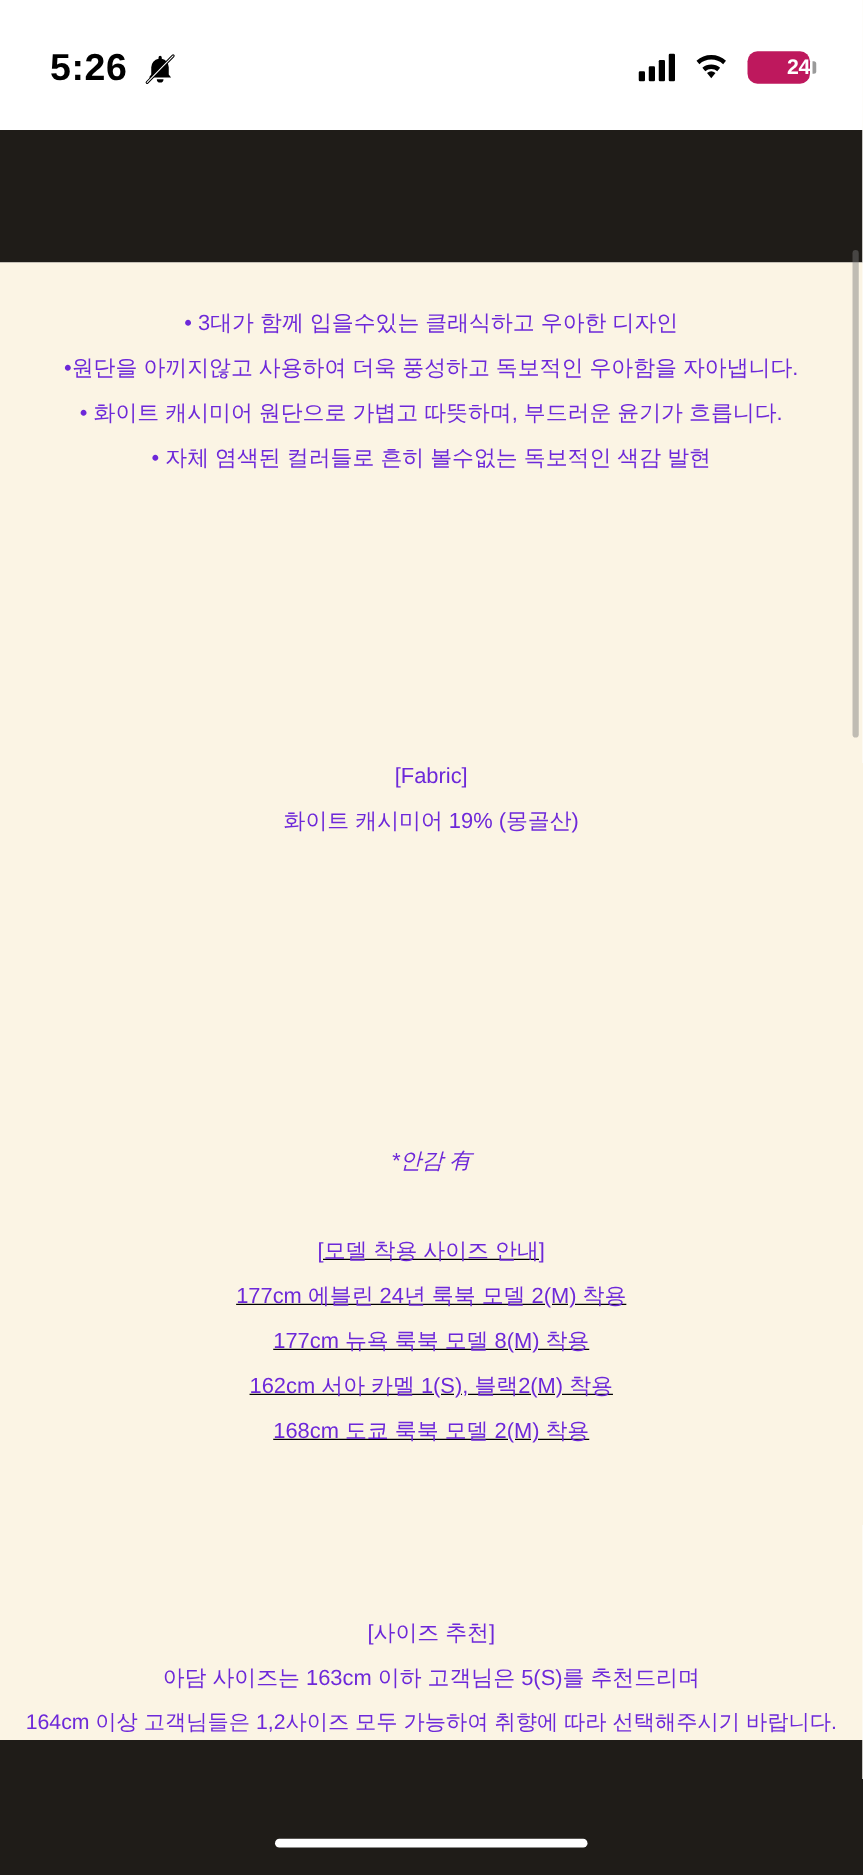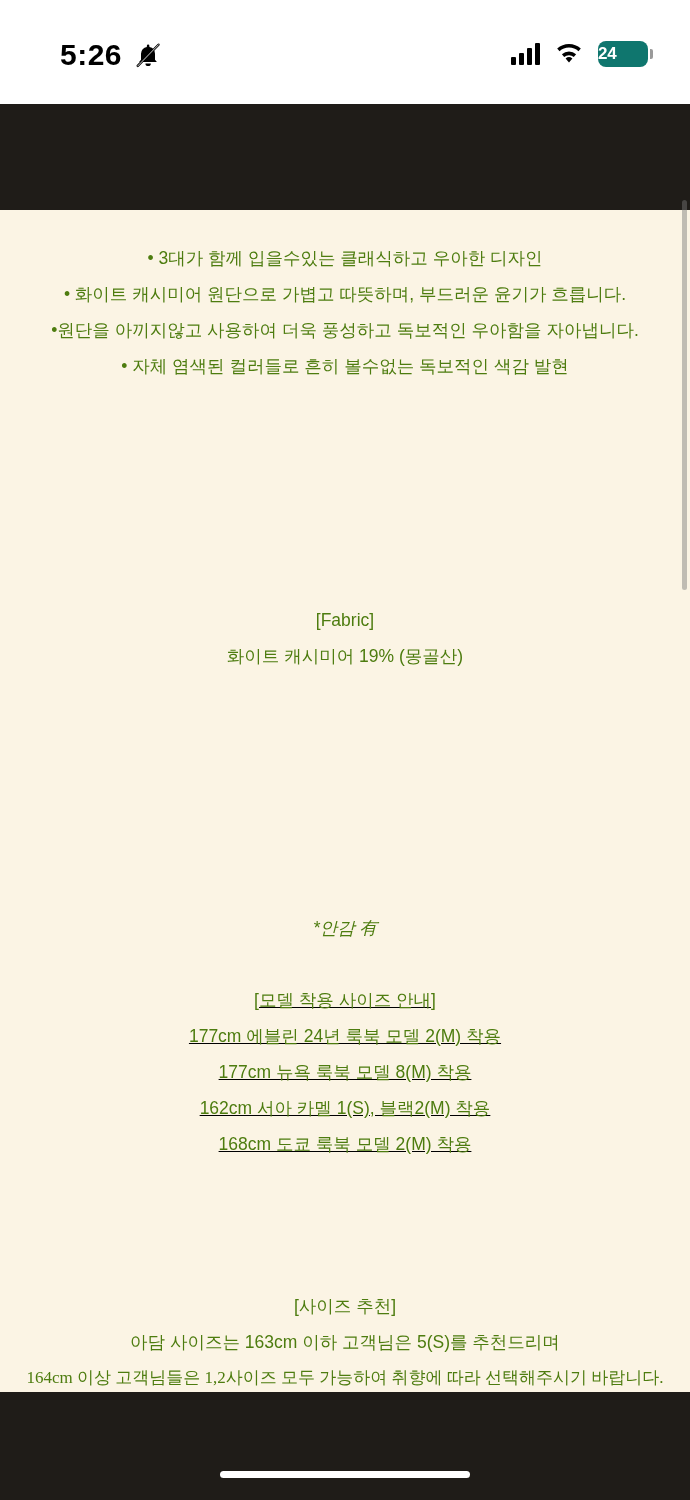--- a/index.html
+++ b/index.html
@@ -25,21 +25,21 @@
   .status-bar {
     position: absolute;
     top: 0;
     left: 0;
     width: 690px;
     height: 104px;
     background: #ffffff;
     display: flex;
     align-items: center;
     justify-content: space-between;
-    padding: 0 42px 0 60px;
+    padding: 0 42px 0 40px;
     box-sizing: border-box;
   }
   .status-left {
     display: flex;
     align-items: center;
     gap: 12px;
   }
   .status-time {
     font-size: 30px;
     font-weight: bold;
@@ -74,24 +74,24 @@
   .signal-icon i:nth-child(1) { height: 8px; }
   .signal-icon i:nth-child(2) { height: 12px; }
   .signal-icon i:nth-child(3) { height: 17px; }
   .signal-icon i:nth-child(4) { height: 22px; }
   .wifi-icon { width: 30px; height: 22px; display: block; }
   .battery {
     position: relative;
     width: 50px;
     height: 26px;
     border-radius: 8px;
-    background: #0f766e;
-    display: flex;
-    align-items: center;
-    justify-content: flex-start;
+    background: #be185d;
+    display: flex;
+    align-items: center;
+    justify-content: flex-end;
   }
   .battery::after {
     content: "";
     position: absolute;
     right: -5px;
     top: 8px;
     width: 3px;
     height: 10px;
     background: #9a9a9a;
     border-radius: 0 2px 2px 0;
@@ -132,27 +132,26 @@
     overflow: hidden;
   }
   .block {
     position: absolute;
     left: 0;
     width: 690px;
     text-align: center;
   }
   .line {
     font-size: 17.5px;
-    color: #4d7c0f;
+    color: #6d28d9;
     line-height: 36px;
     white-space: nowrap;
   }
   .line.small {
     font-size: 17px;
-    font-family: Liberation Serif, serif;
   }
 
   
   #intro-block   { top: 30px; }
   #fabric-block  { top: 392px; }
   #fabric-notes-block { top: 562px; }
   #lining-block  { top: 700px; font-style: italic; }
   #model-block   { top: 772px; text-decoration: underline; }
   #size-block    { top: 1055px; margin-top: 23px; }
 
@@ -215,22 +214,22 @@
       </span>
     </div>
   </div>
 
   <div class="top-band"></div>
 
   <div class="content">
 
     <div class="block" id="intro-block">
       <div class="line">• 3대가 함께 입을수있는 클래식하고 우아한 디자인</div>
+      <div class="line">•원단을 아끼지않고 사용하여 더욱 풍성하고 독보적인 우아함을 자아냅니다.</div>
       <div class="line">• 화이트 캐시미어 원단으로 가볍고 따뜻하며, 부드러운 윤기가 흐릅니다.</div>
-      <div class="line">•원단을 아끼지않고 사용하여 더욱 풍성하고 독보적인 우아함을 자아냅니다.</div>
       <div class="line">• 자체 염색된 컬러들로 흔히 볼수없는 독보적인 색감 발현</div>
     </div>
 
     <div class="block" id="fabric-block">
       <div class="line">[Fabric]</div>
       <div class="line">화이트 캐시미어 19% (몽골산)</div>
     </div>
 
 
     <div class="block" id="lining-block">

